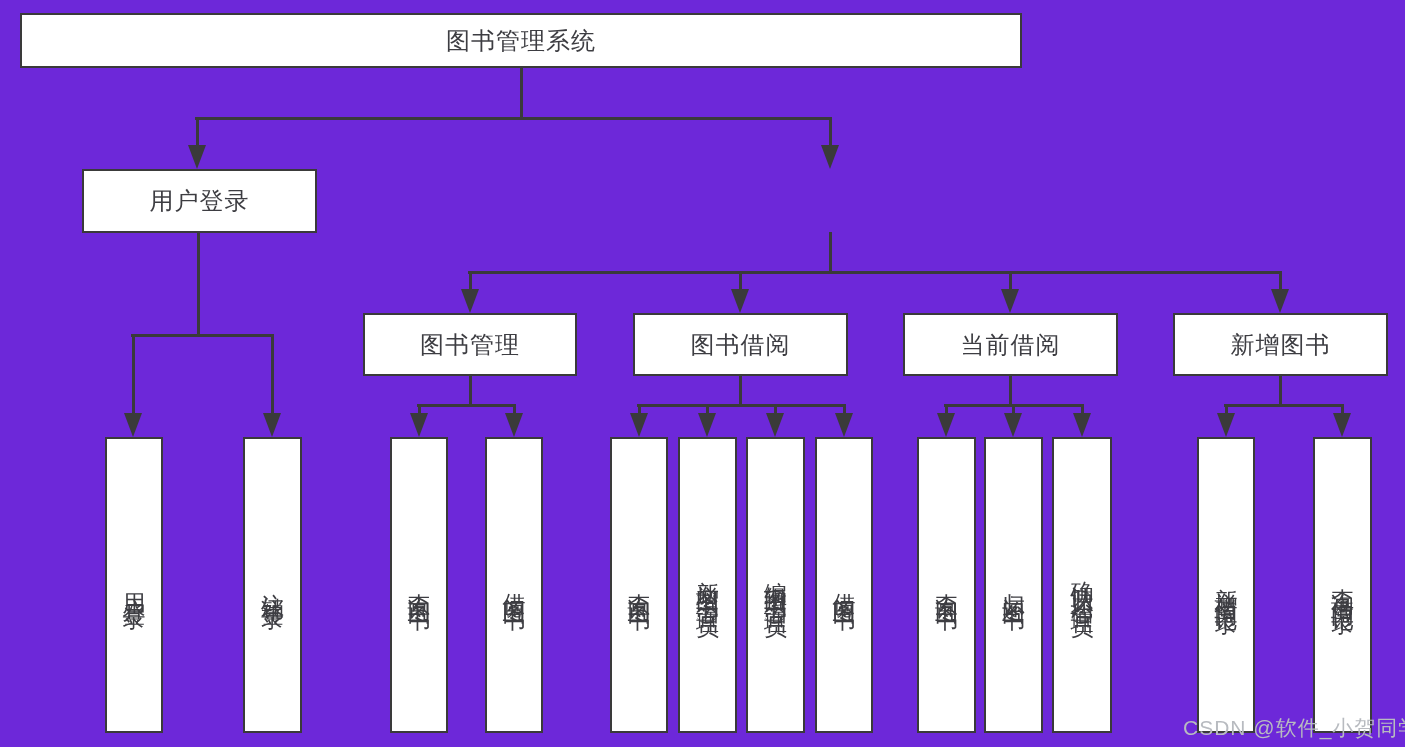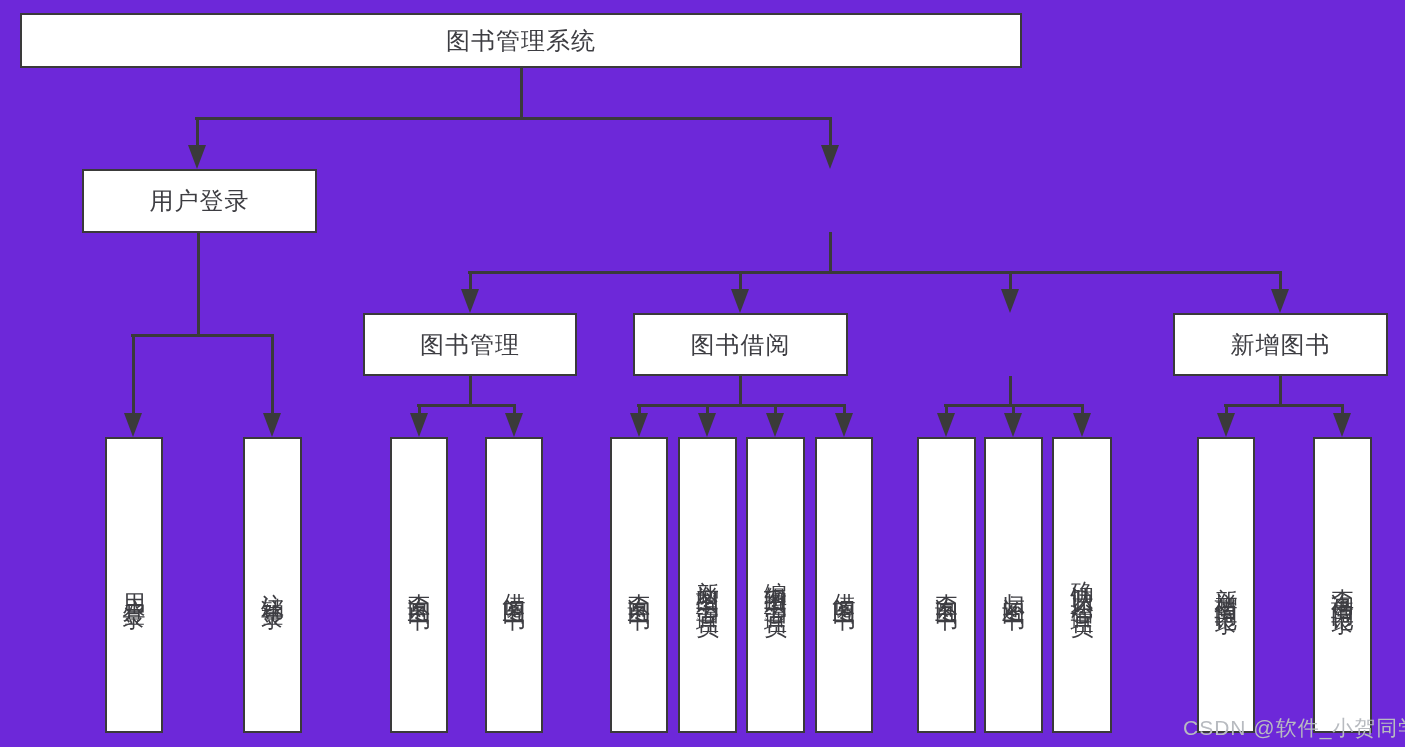--- a/index.html
+++ b/index.html
@@ -39,20 +39,23 @@
 
   <div class="box" style="left:82px;top:169px;width:235px;height:64px;">
     <span>用户登录</span>
   </div>
 
   <div class="box" style="left:363px;top:313px;width:214px;height:63px;">
     <span>图书管理</span>
   </div>
   <div class="box" style="left:633px;top:313px;width:215px;height:63px;">
     <span>图书借阅</span>
+  </div>
+  <div class="box" style="left:903px;top:313px;width:215px;height:63px;">
+    <span>当前借阅</span>
   </div>
   <div class="box" style="left:1173px;top:313px;width:215px;height:63px;">
     <span>新增图书</span>
   </div>
 
   <div class="box vbox" style="left:105px;top:437px;width:58px;height:296px;">
     <span>用户登录</span>
   </div>
   <div class="box vbox" style="left:243px;top:437px;width:59px;height:296px;">
     <span>注销登录</span>

